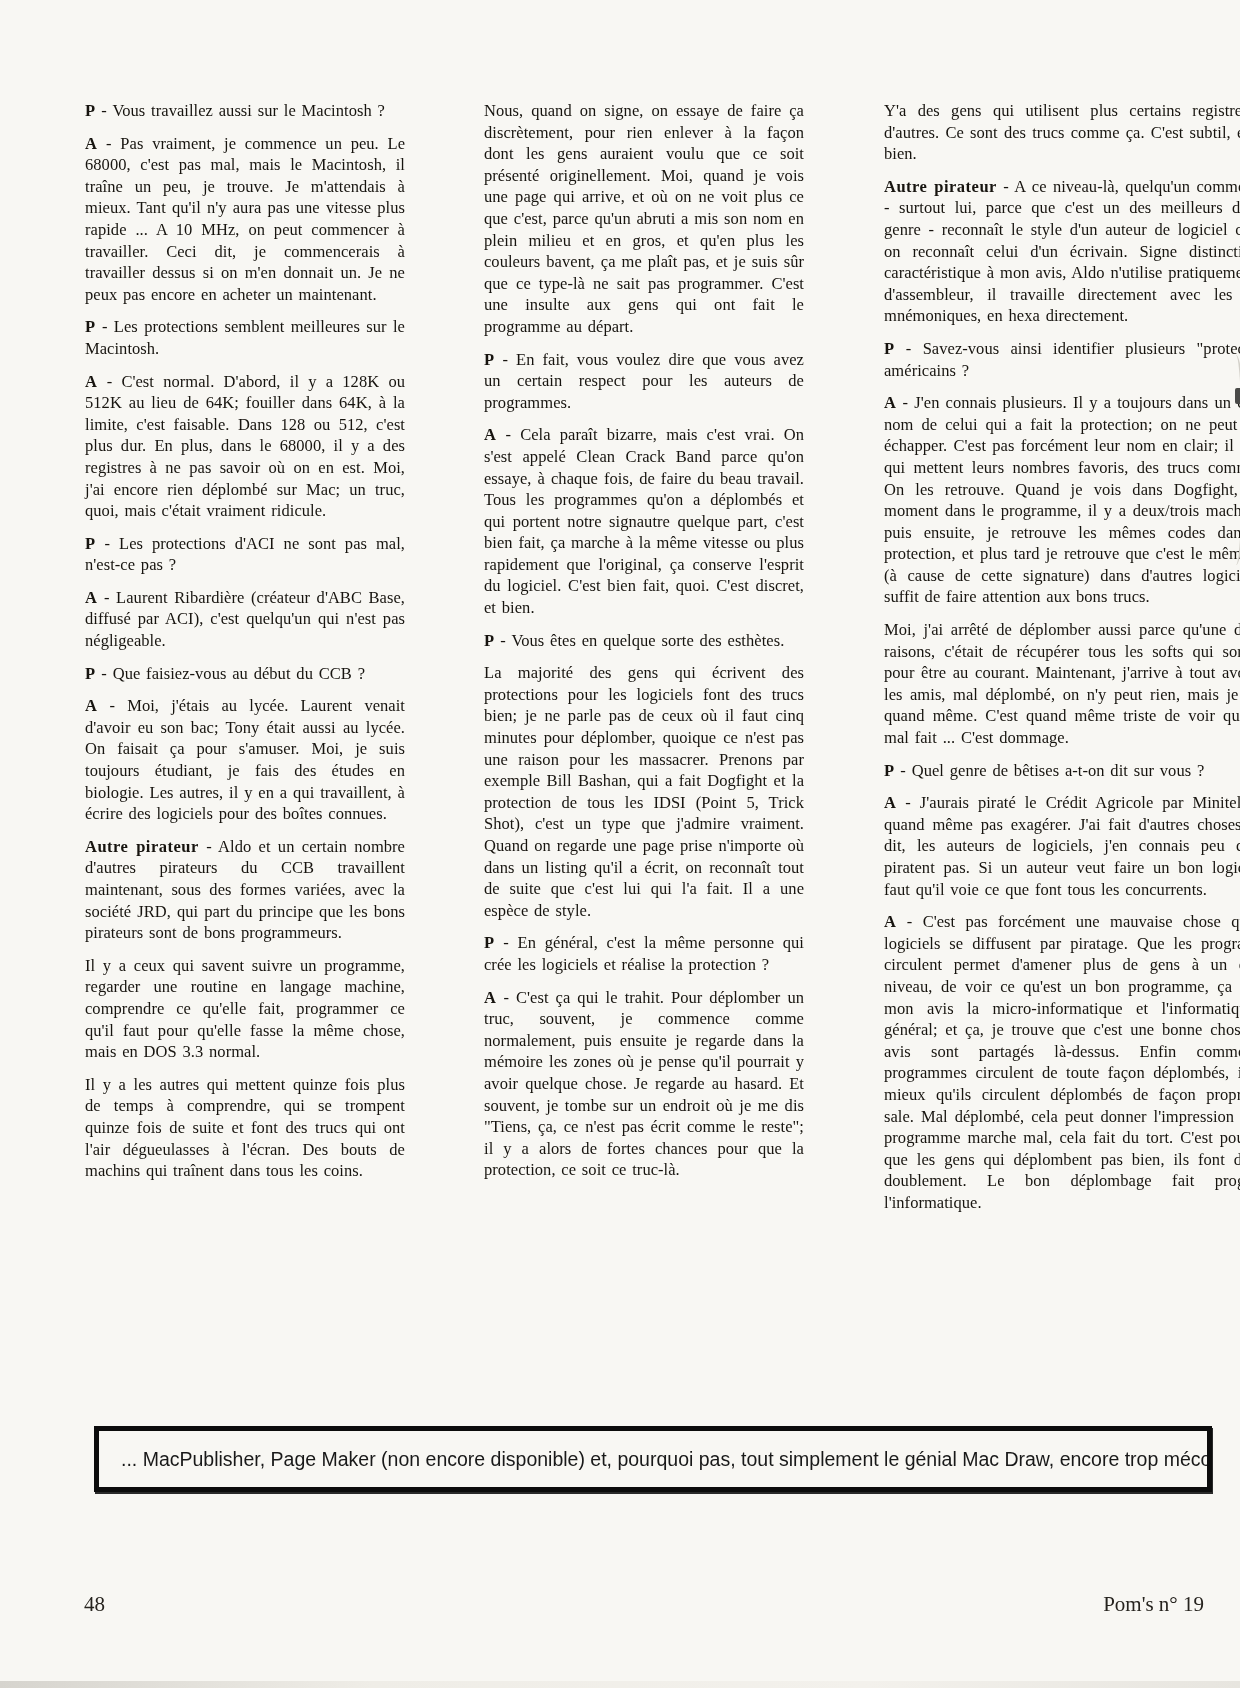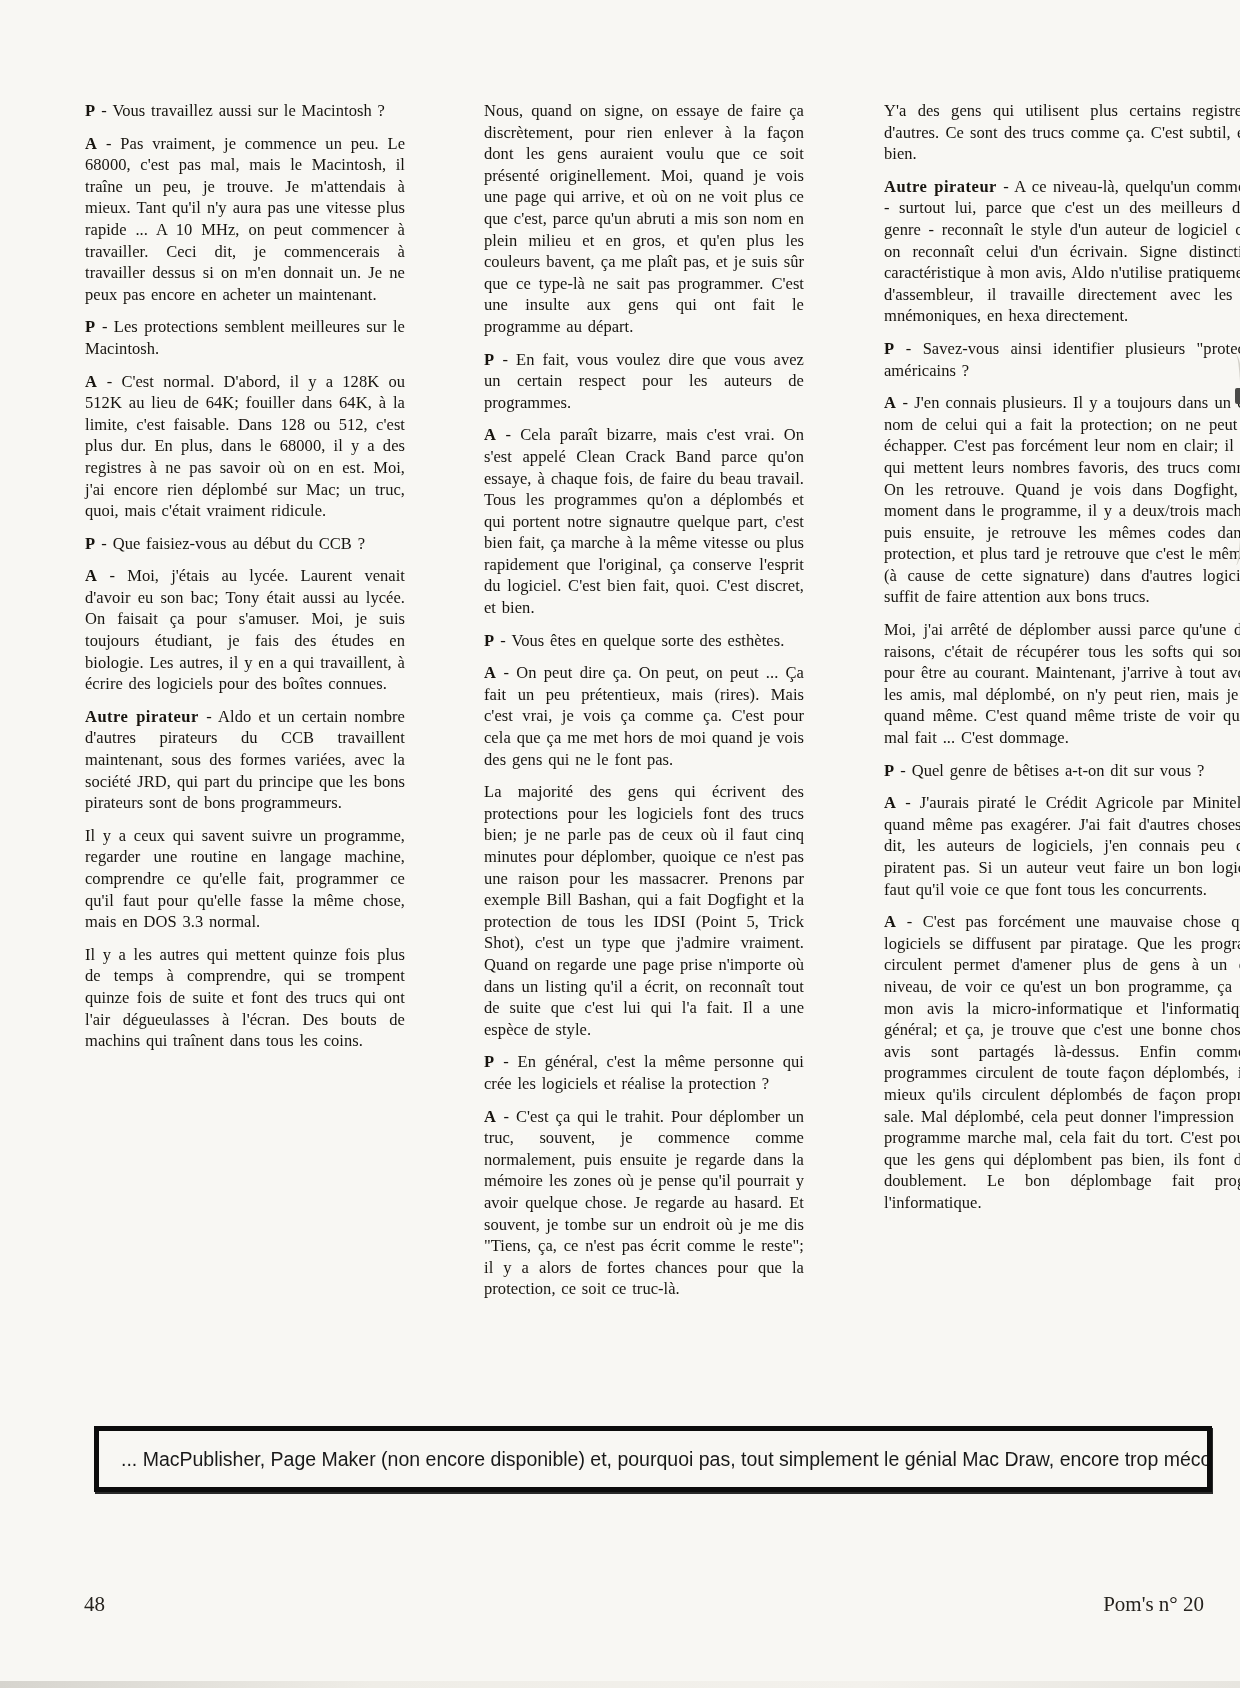--- a/index.html
+++ b/index.html
@@ -83,32 +83,33 @@
 <body>
 
 <div class="page">
 
   <div class="columns">
     <div class="col col-1">
         <p class="para"><b>P</b> - Vous travaillez aussi sur le Macintosh ?</p>
         <p class="para"><b>A</b> - Pas vraiment, je commence un peu. Le 68000, c'est pas mal, mais le Macintosh, il traîne un peu, je trouve. Je m'attendais à mieux. Tant qu'il n'y aura pas une vitesse plus rapide ... A 10 MHz, on peut commencer à travailler. Ceci dit, je commencerais à travailler dessus si on m'en donnait un. Je ne peux pas encore en acheter un maintenant.</p>
         <p class="para"><b>P</b> - Les protections semblent meilleures sur le Macintosh.</p>
         <p class="para"><b>A</b> - C'est normal. D'abord, il y a 128K ou 512K au lieu de 64K; fouiller dans 64K, à la limite, c'est faisable. Dans 128 ou 512, c'est plus dur. En plus, dans le 68000, il y a des registres à ne pas savoir où on en est. Moi, j'ai encore rien déplombé sur Mac; un truc, quoi, mais c'était vraiment ridicule.</p>
+        <p class="para"><b>P</b> - Les protections d'ACI ne sont pas mal, n'est-ce pas ?</p>
+        <p class="para"><b>A</b> - Laurent Ribardière (créateur d'ABC Base, diffusé par ACI), c'est quelqu'un qui n'est pas négligeable.</p>
         <p class="para"><b>P</b> - Que faisiez-vous au début du CCB ?</p>
         <p class="para"><b>A</b> - Moi, j'étais au lycée. Laurent venait d'avoir eu son bac; Tony était aussi au lycée. On faisait ça pour s'amuser. Moi, je suis toujours étudiant, je fais des études en biologie. Les autres, il y en a qui travaillent, à écrire des logiciels pour des boîtes connues.</p>
         <p class="para"><b>Autre pirateur</b> - Aldo et un certain nombre d'autres pirateurs du CCB travaillent maintenant, sous des formes variées, avec la société JRD, qui part du principe que les bons pirateurs sont de bons programmeurs.</p>
         <p class="para">Il y a ceux qui savent suivre un programme, regarder une routine en langage machine, comprendre ce qu'elle fait, programmer ce qu'il faut pour qu'elle fasse la même chose, mais en DOS 3.3 normal.</p>
         <p class="para">Il y a les autres qui mettent quinze fois plus de temps à comprendre, qui se trompent quinze fois de suite et font des trucs qui ont l'air dégueulasses à l'écran. Des bouts de machins qui traînent dans tous les coins.</p>
       </div>
     <div class="col col-2">
         <p class="para">Nous, quand on signe, on essaye de faire ça discrètement, pour rien enlever à la façon dont les gens auraient voulu que ce soit présenté originellement. Moi, quand je vois une page qui arrive, et où on ne voit plus ce que c'est, parce qu'un abruti a mis son nom en plein milieu et en gros, et qu'en plus les couleurs bavent, ça me plaît pas, et je suis sûr que ce type-là ne sait pas programmer. C'est une insulte aux gens qui ont fait le programme au départ.</p>
         <p class="para"><b>P</b> - En fait, vous voulez dire que vous avez un certain respect pour les auteurs de programmes.</p>
         <p class="para"><b>A</b> - Cela paraît bizarre, mais c'est vrai. On s'est appelé Clean Crack Band parce qu'on essaye, à chaque fois, de faire du beau travail. Tous les programmes qu'on a déplombés et qui portent notre signautre quelque part, c'est bien fait, ça marche à la même vitesse ou plus rapidement que l'original, ça conserve l'esprit du logiciel. C'est bien fait, quoi. C'est discret, et bien.</p>
         <p class="para"><b>P</b> - Vous êtes en quelque sorte des esthètes.</p>
-        <p class="para"><b>A</b> - On peut dire ça. On peut, on peut ... Ça fait un peu prétentieux, mais (rires). Mais c'est vrai, je vois ça comme ça. C'est pour cela que ça me met hors de moi quand je vois des gens qui ne le font pas.</p>
         <p class="para">La majorité des gens qui écrivent des protections pour les logiciels font des trucs bien; je ne parle pas de ceux où il faut cinq minutes pour déplomber, quoique ce n'est pas une raison pour les massacrer. Prenons par exemple Bill Bashan, qui a fait Dogfight et la protection de tous les IDSI (Point 5, Trick Shot), c'est un type que j'admire vraiment. Quand on regarde une page prise n'importe où dans un listing qu'il a écrit, on reconnaît tout de suite que c'est lui qui l'a fait. Il a une espèce de style.</p>
         <p class="para"><b>P</b> - En général, c'est la même personne qui crée les logiciels et réalise la protection ?</p>
         <p class="para"><b>A</b> - C'est ça qui le trahit. Pour déplomber un truc, souvent, je commence comme normalement, puis ensuite je regarde dans la mémoire les zones où je pense qu'il pourrait y avoir quelque chose. Je regarde au hasard. Et souvent, je tombe sur un endroit où je me dis "Tiens, ça, ce n'est pas écrit comme le reste"; il y a alors de fortes chances pour que la protection, ce soit ce truc-là.</p>
       </div>
     <div class="col col-3">
         <p class="para">Y'a des gens qui utilisent plus certains registres que d'autres. Ce sont des trucs comme ça. C'est subtil, et c'est bien.</p>
         <p class="para"><b>Autre pirateur</b> - A ce niveau-là, quelqu'un comme Aldo - surtout lui, parce que c'est un des meilleurs dans le genre - reconnaît le style d'un auteur de logiciel comme on reconnaît celui d'un écrivain. Signe distinctif très caractéristique à mon avis, Aldo n'utilise pratiquement pas d'assembleur, il travaille directement avec les codes mnémoniques, en hexa directement.</p>
         <p class="para"><b>P</b> - Savez-vous ainsi identifier plusieurs "protecteurs" américains ?</p>
         <p class="para"><b>A</b> - J'en connais plusieurs. Il y a toujours dans un coin le nom de celui qui a fait la protection; on ne peut pas y échapper. C'est pas forcément leur nom en clair; il y en a qui mettent leurs nombres favoris, des trucs comme ça. On les retrouve. Quand je vois dans Dogfight, à un moment dans le programme, il y a deux/trois machins, et puis ensuite, je retrouve les mêmes codes dans une protection, et plus tard je retrouve que c'est le même type (à cause de cette signature) dans d'autres logiciels. Il suffit de faire attention aux bons trucs.</p>
         <p class="para">Moi, j'ai arrêté de déplomber aussi parce qu'une de mes raisons, c'était de récupérer tous les softs qui sortaient, pour être au courant. Maintenant, j'arrive à tout avoir par les amis, mal déplombé, on n'y peut rien, mais je les ai quand même. C'est quand même triste de voir que c'est mal fait ... C'est dommage.</p>
@@ -117,19 +118,19 @@
         <p class="para"><b>A</b> - C'est pas forcément une mauvaise chose que les logiciels se diffusent par piratage. Que les programmes circulent permet d'amener plus de gens à un certain niveau, de voir ce qu'est un bon programme, ça aide à mon avis la micro-informatique et l'informatique en général; et ça, je trouve que c'est une bonne chose. Les avis sont partagés là-dessus. Enfin comme les programmes circulent de toute façon déplombés, il vaut mieux qu'ils circulent déplombés de façon propre que sale. Mal déplombé, cela peut donner l'impression que le programme marche mal, cela fait du tort. C'est pour cela que les gens qui déplombent pas bien, ils font du mal doublement. Le bon déplombage fait progresser l'informatique.</p>
       </div>
   </div>
 
   <div class="banner">
     <span>... MacPublisher, Page Maker (non encore disponible) et, pourquoi pas, tout simplement le génial  Mac Draw, encore trop méconnu ...</span>
   </div>
 
   <div class="footer-left">48</div>
 
-  <div class="footer-right">Pom's n° 20</div>
+  <div class="footer-right">Pom's n° 19</div>
 
   <div class="scan-arc"></div>
   <div class="scan-speck"></div>
   <div class="edge-bottom"></div>
 
 </div>
 
 </body></html>

